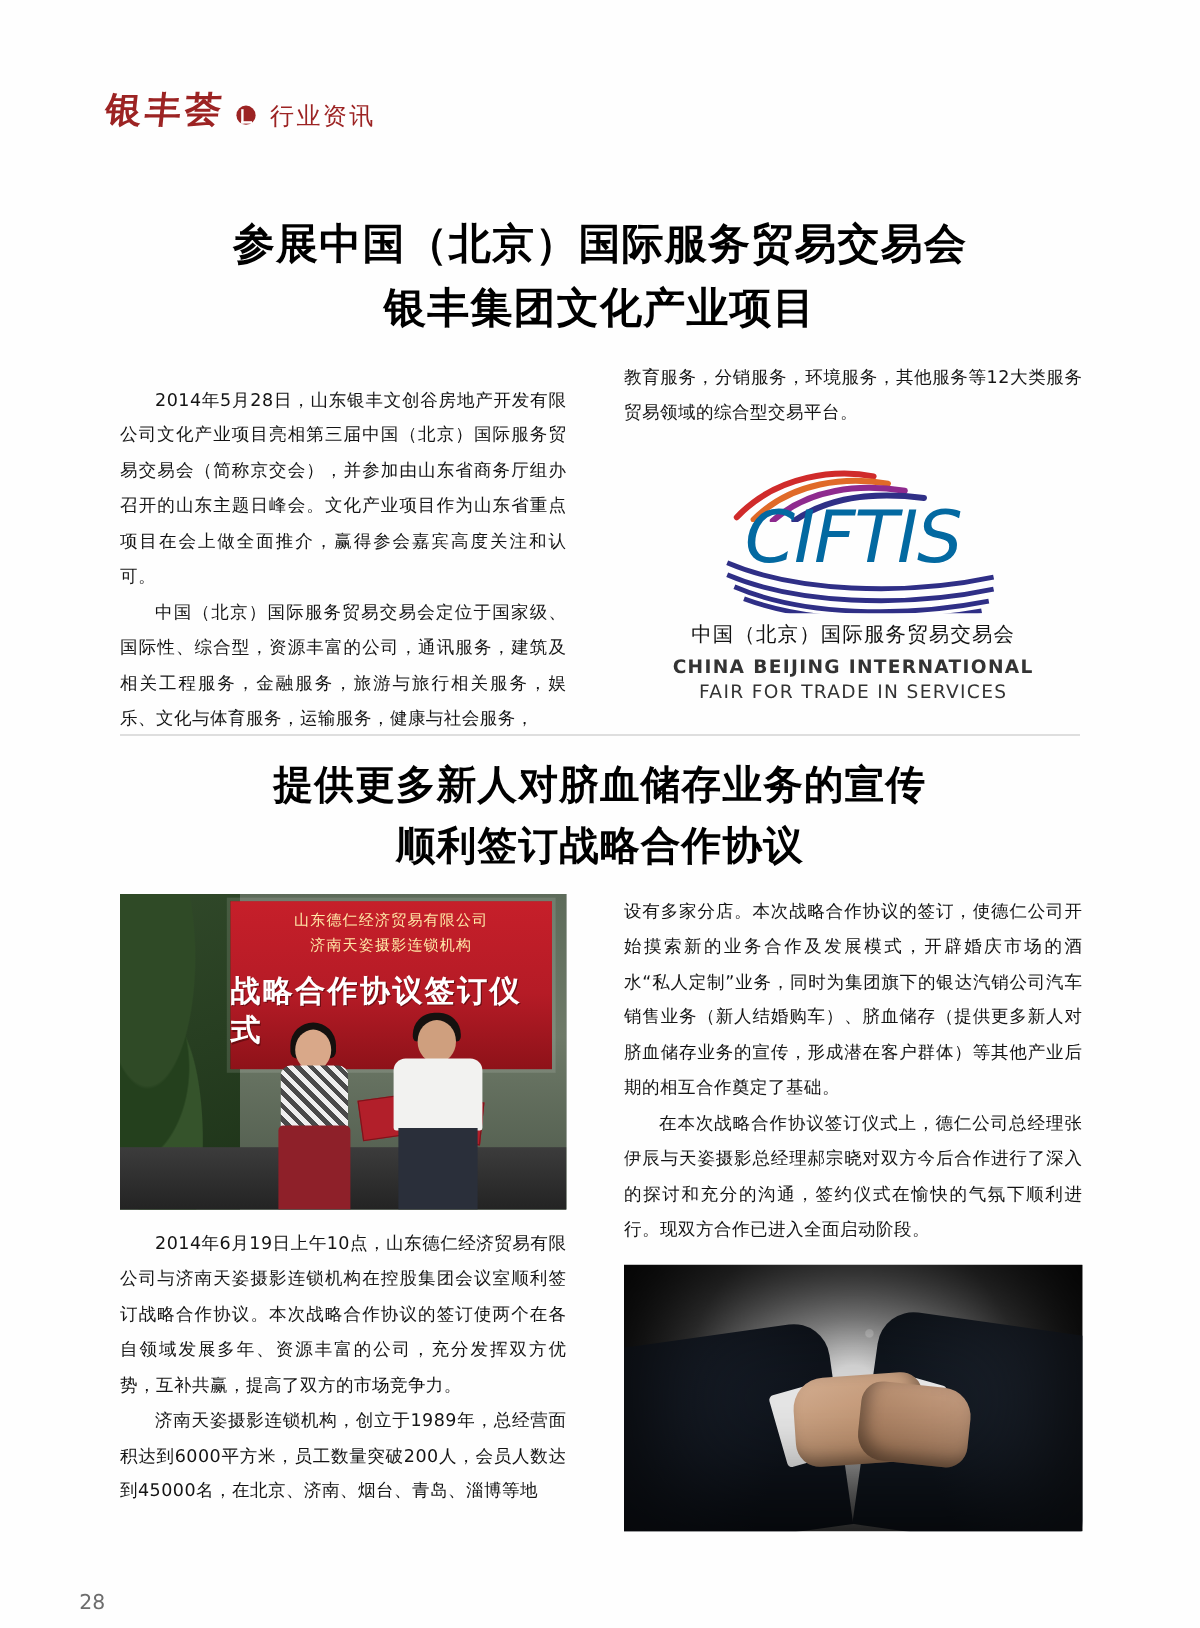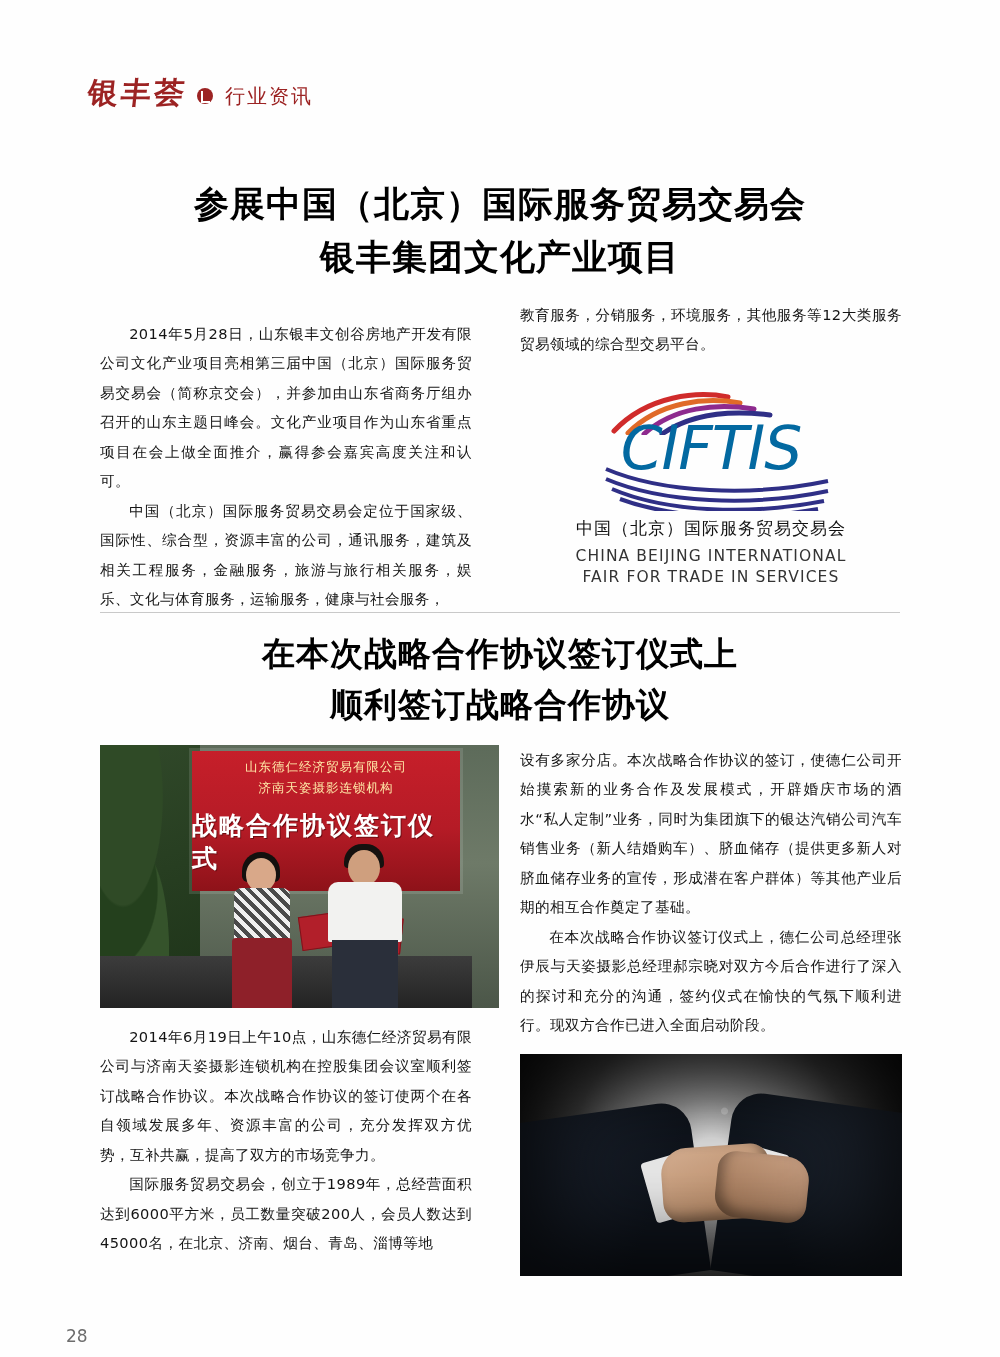--- a/index.html
+++ b/index.html
@@ -145,21 +145,21 @@
     color: #111;
     margin-top: 2px;
   }
   .ciftis-en1, .ciftis-en2 {
     font-family: "DejaVu Sans", "Liberation Sans", sans-serif;
     font-size: 15.5px;
     letter-spacing: 1.1px;
     color: #333;
     line-height: 1.35;
   }
-  .ciftis-en1 { margin-top: 6px; }
+  .ciftis-en1 { margin-top: 6px; font-weight: bold; }
 
   .rule {
     position: absolute;
     left: 100px;
     width: 800px;
     height: 1px;
     background: #c9c9c9;
   }
   #rule-1 { top: 612px; }
 
@@ -183,21 +183,20 @@
 
   
   .photo1 {
     position: absolute;
     left: 100px;
     top: 745px;
     width: 372px;
     height: 263px;
     overflow: hidden;
     background: #2c3b2a;
-    padding-left: 27px;
   }
   .p1-wall {
     position: absolute; inset: 0;
     background: linear-gradient(180deg,#5d6b5a 0%, #6e7a68 45%, #4b5648 100%);
   }
   .p1-plant {
     position: absolute;
     left: -10px; top: 0;
     width: 110px; height: 263px;
     background:
@@ -371,21 +370,21 @@
       </svg>
     </div>
     <div class="ciftis-cn">中国（北京）国际服务贸易交易会</div>
     <div class="ciftis-en1">CHINA BEIJING INTERNATIONAL</div>
     <div class="ciftis-en2">FAIR FOR TRADE IN SERVICES</div>
   </div>
 
   <div class="rule" id="rule-1"></div>
 
   <div class="a2-title">
-    <div>在本次战略合作协议签订仪式上</div>
+    <div>提供更多新人对脐血储存业务的宣传</div>
     <div>顺利签订战略合作协议</div>
   </div>
 
   <div class="photo1">
     <div class="p1-wall"></div>
     <div class="p1-plant"></div>
     <div class="p1-screen">
       <div class="l1">山东德仁经济贸易有限公司</div>
       <div class="l2">济南天姿摄影连锁机构</div>
       <div class="big">战略合作协议签订仪式</div>
@@ -402,21 +401,21 @@
     <div class="p1-person-r">
       <div class="hair"></div>
         <div class="head"></div>
         <div class="top"></div>
         <div class="pant"></div>
     </div>
   </div>
 
   <div class="col" id="a2-col-left">
     <p>2014年6月19日上午10点，山东德仁经济贸易有限公司与济南天姿摄影连锁机构在控股集团会议室顺利签订战略合作协议。本次战略合作协议的签订使两个在各自领域发展多年、资源丰富的公司，充分发挥双方优势，互补共赢，提高了双方的市场竞争力。</p>
-    <p>国际服务贸易交易会，创立于1989年，总经营面积达到6000平方米，员工数量突破200人，会员人数达到45000名，在北京、济南、烟台、青岛、淄博等地</p>
+    <p>济南天姿摄影连锁机构，创立于1989年，总经营面积达到6000平方米，员工数量突破200人，会员人数达到45000名，在北京、济南、烟台、青岛、淄博等地</p>
   </div>
 
   <div class="col" id="a2-col-right">
     <p class="noindent">设有多家分店。本次战略合作协议的签订，使德仁公司开始摸索新的业务合作及发展模式，开辟婚庆市场的酒水“私人定制”业务，同时为集团旗下的银达汽销公司汽车销售业务（新人结婚购车）、脐血储存（提供更多新人对脐血储存业务的宣传，形成潜在客户群体）等其他产业后期的相互合作奠定了基础。</p>
     <p>在本次战略合作协议签订仪式上，德仁公司总经理张伊辰与天姿摄影总经理郝宗晓对双方今后合作进行了深入的探讨和充分的沟通，签约仪式在愉快的气氛下顺利进行。现双方合作已进入全面启动阶段。</p>
   </div>
 
   <div class="photo2">
     <div class="p2-bg"></div>
     <div class="p2-globe"></div>

